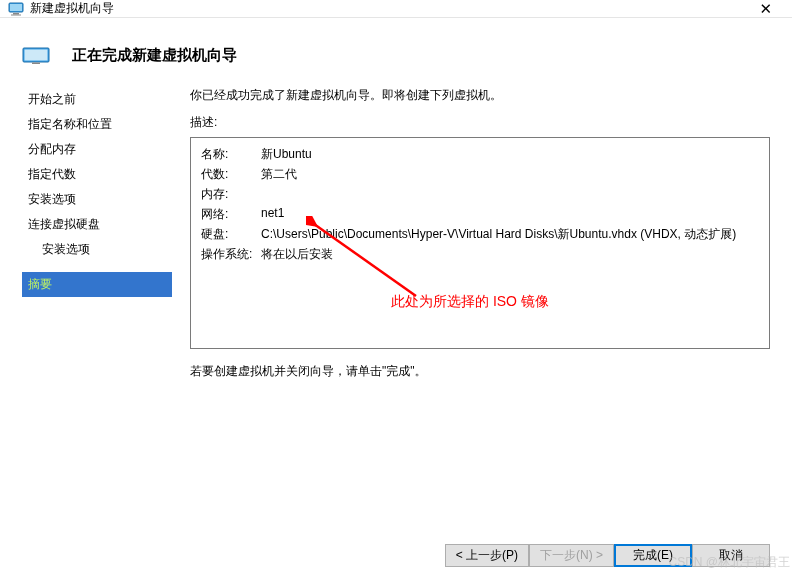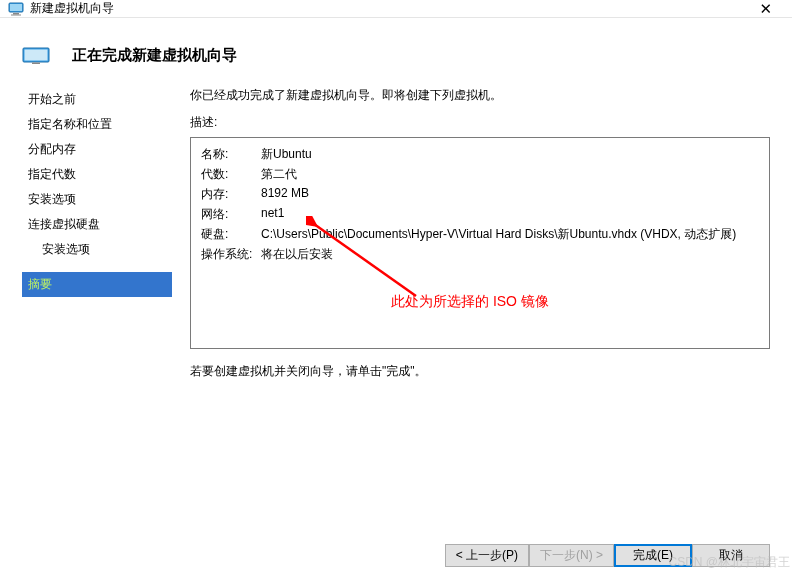--- a/index.html
+++ b/index.html
@@ -91,21 +91,20 @@
           <div class="sum-row">
             <div class="sum-key">名称:</div>
             <div class="sum-val">新Ubuntu</div>
           </div>
           <div class="sum-row">
             <div class="sum-key">代数:</div>
             <div class="sum-val">第二代</div>
           </div>
           <div class="sum-row">
             <div class="sum-key">内存:</div>
-            <div class="sum-val">8192 MB</div>
           </div>
           <div class="sum-row">
             <div class="sum-key">网络:</div>
             <div class="sum-val">net1</div>
           </div>
           <div class="sum-row">
             <div class="sum-key">硬盘:</div>
             <div class="sum-val">C:\Users\Public\Documents\Hyper-V\Virtual Hard Disks\新Ubuntu.vhdx (VHDX, 动态扩展)</div>
           </div>
           <div class="sum-row">

